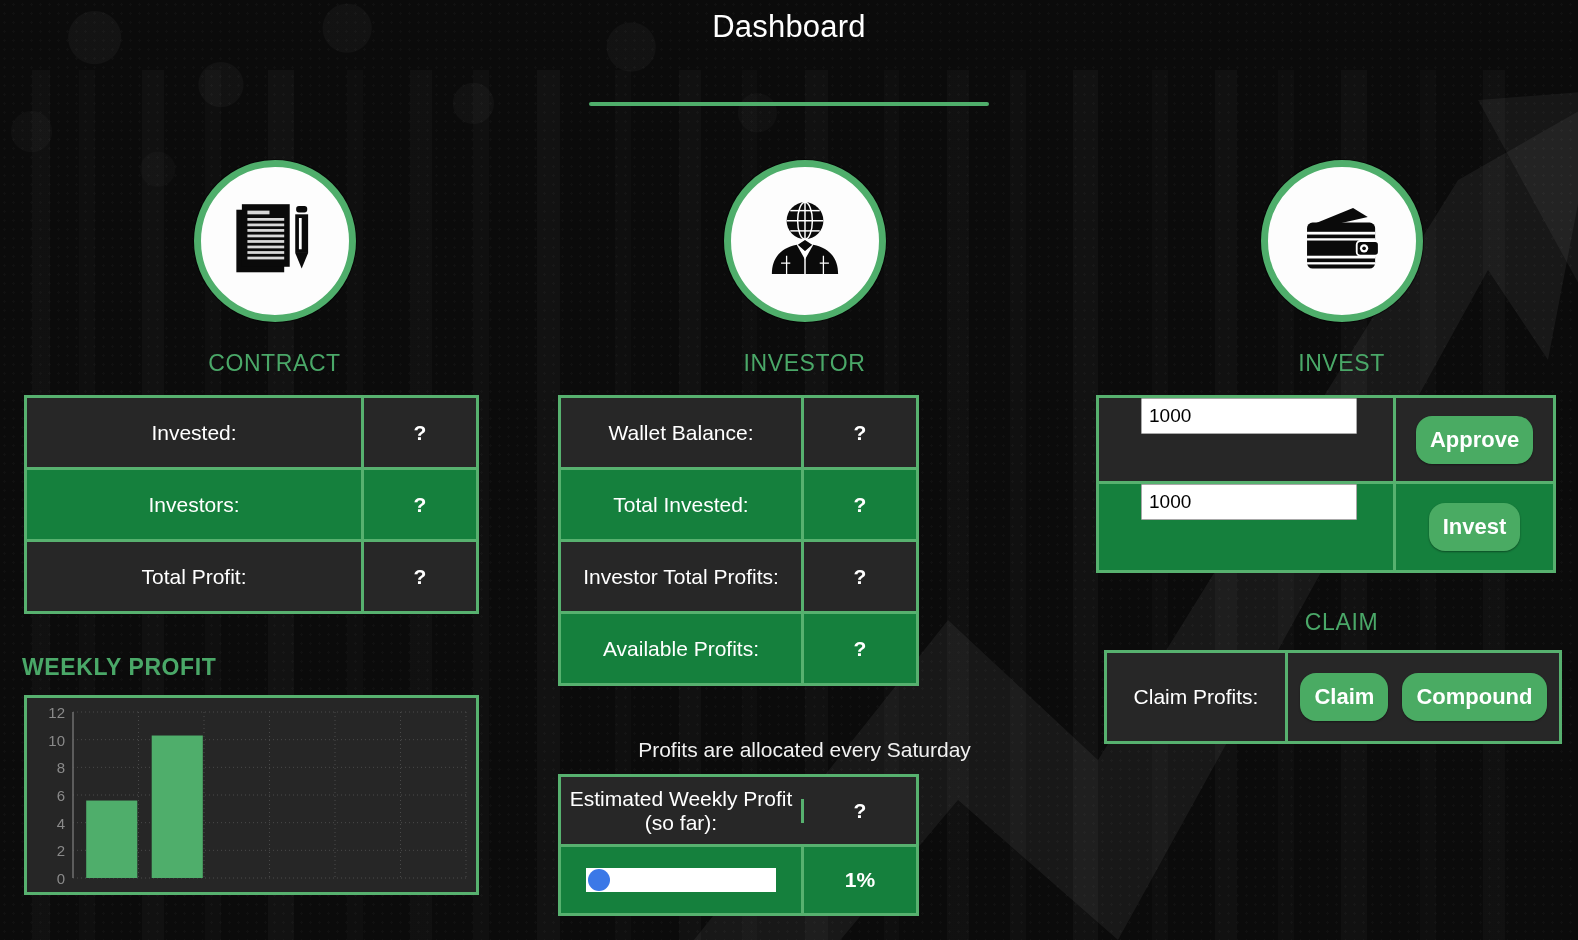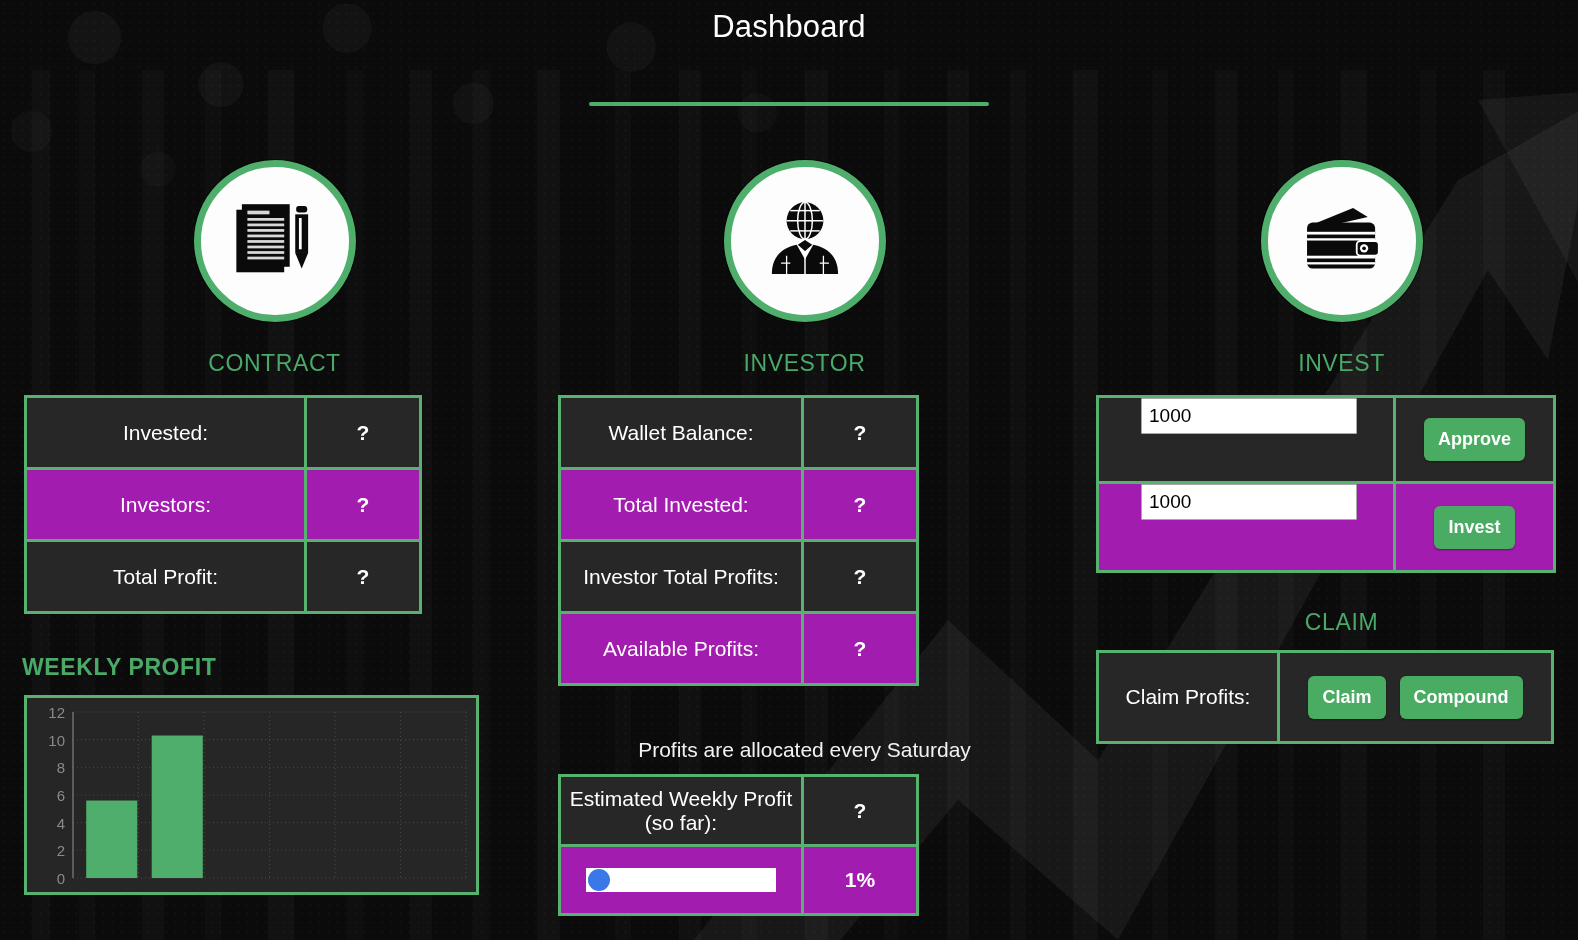--- a/index.html
+++ b/index.html
@@ -135,33 +135,33 @@
     letter-spacing: .6px;
     margin-top: 28px;
   }
 
   
   .panel {
     border: 3px solid #57b16f;
     margin-top: 18px;
     background: #0a0a0a;
   }
-  .panel.panel-contract { width: 398px; margin-left: 2px; }
+  .panel.panel-contract { width: 455px; margin-left: 2px; }
   .panel.panel-investor { width: 361px; margin-left: 6px; }
   .panel.panel-invest   { width: 460px; }
-  .panel.panel-claim    { width: 458px; }
+  .panel.panel-claim    { width: 458px; margin-left: 8px; }
 
   .row {
     display: flex;
     border-bottom: 3px solid #57b16f;
   }
   .row:last-child { border-bottom: none; }
 
   .row.odd  { background: #272727; }
-  .row.even { background: #a21caf; }
+  .row.even { background: #15803d; }
 
   .cell-label {
     flex: 1;
     color: #ffffff;
     font-size: 21px;
     text-align: center;
     padding: 20px 8px;
     display: flex;
     align-items: center;
     justify-content: center;
@@ -205,23 +205,23 @@
     color: #000000;
     font-size: 19px;
     font-family: "Liberation Sans", sans-serif;
     padding: 0 7px;
     outline: none;
   }
 
   .btn-green {
     background: #4aab63;
     border: none;
-    border-radius: 6px;
+    border-radius: 16px;
     color: #ffffff;
-    font-size: 18px;
+    font-size: 22px;
     font-weight: bold;
     font-family: "Liberation Sans", sans-serif;
     padding: 11px 14px;
     cursor: pointer;
     box-shadow: 0 1px 2px rgba(0,0,0,.4);
   }
 
   .claim-heading {
     text-align: center;
     color: #4aa868;
@@ -261,21 +261,21 @@
   }
   .chart-box svg { display: block; }
 
   .note-text {
     text-align: center;
     color: #f2f2f2;
     font-size: 21px;
     margin-top: 52px;
   }
 
-  .row-est { height: 70px; }
+  .row-est { height: 70px; align-items: center; }
   .row-slider { height: 66px; background: #050505; }
   .row-slider .cell-slider {
     flex: 1;
     display: flex;
     align-items: center;
     justify-content: center;
   }
   .slider-track {
     position: relative;
     width: 190px;

